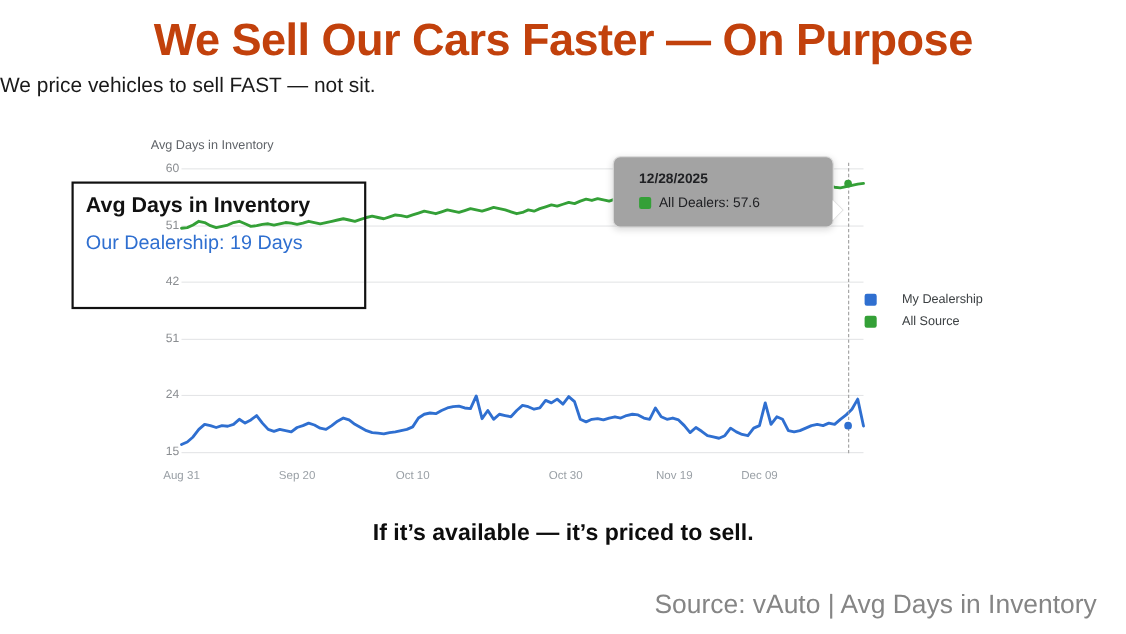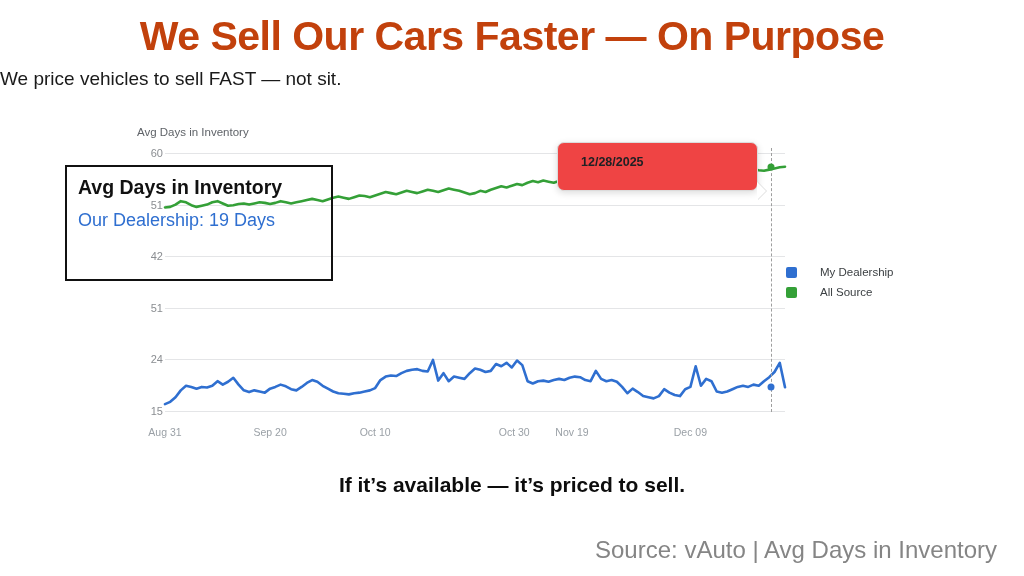--- a/index.html
+++ b/index.html
@@ -126,21 +126,21 @@
     margin-right: 7px;
     flex: 0 0 auto;
   }
 
   
   #tooltip {
     position: absolute;
     left: 557px;
     top: 32px;
     width: 199px;
-    background: #ef4444;
+    background: #a3a3a3;
     border: 1px solid #dcdcdc;
     border-radius: 7px;
     box-shadow: 0 2px 7px rgba(0,0,0,0.14);
     padding: 12px 0 14px 0;
   }
   #tooltip-date {
     font-size: 12.5px;
     font-weight: bold;
     color: #202124;
     padding: 0 0 7px 23px;
@@ -252,21 +252,21 @@
       <div class="ytick" style="top: 146.2px;">42</div>
       <div class="ytick" style="top: 197.8px;">51</div>
       <div class="ytick" style="top: 249.4px;">24</div>
       <div class="ytick" style="top: 301px;">15</div>
     </div>
   <div id="xtick-layer">
       <div class="xtick" style="left: 165px;">Aug 31</div>
       <div class="xtick" style="left: 270.085px;">Sep 20</div>
       <div class="xtick" style="left: 375.169px;">Oct 10</div>
       <div class="xtick" style="left: 480.254px; margin-left: 34px;">Oct 30</div>
-      <div class="xtick" style="left: 572px;">Nov 19</div>
+      <div class="xtick" style="left: 613px;">Nov 19</div>
       <div class="xtick" style="left: 690.424px;">Dec 09</div>
     </div>
 
   <svg id="series-svg" viewBox="0 0 1024 345" preserveAspectRatio="none">
       <polyline points="165.00,294.12 170.25,291.83 175.51,287.24 180.76,280.36 186.02,275.77 191.27,276.92 196.53,278.64 201.78,276.92 207.03,277.49 212.29,275.77 217.54,271.19 222.80,274.63 228.05,271.76 233.31,267.75 238.56,274.63 243.81,280.36 249.07,282.08 254.32,280.36 259.58,281.51 264.83,282.65 270.08,278.64 275.34,276.92 280.59,274.63 285.85,276.35 291.10,279.21 296.36,280.36 301.61,276.92 306.86,272.91 312.12,270.04 317.37,271.76 322.63,275.77 327.88,278.64 333.14,281.51 338.39,283.23 343.64,283.80 348.90,284.37 354.15,283.23 359.41,282.65 364.66,281.51 369.92,280.36 375.17,278.07 380.42,270.04 385.68,266.60 390.93,265.45 396.19,266.03 401.44,263.16 406.69,260.87 411.95,259.72 417.20,259.15 422.46,260.87 427.71,261.44 432.97,249.97 438.22,270.61 443.47,263.16 448.73,271.19 453.98,266.60 459.24,267.75 464.49,268.89 469.75,263.16 475.00,258.57 480.25,259.72 485.51,262.01 490.76,260.87 496.02,253.99 501.27,256.28 506.53,252.84 511.78,257.43 517.03,250.55 522.29,255.13 527.54,271.19 532.80,273.48 538.05,271.19 543.31,270.61 548.56,271.76 553.81,270.04 559.07,268.89 564.32,270.04 569.58,267.75 574.83,266.60 580.08,267.17 585.34,270.04 590.59,271.19 595.85,260.87 601.10,268.89 606.36,271.19 611.61,270.04 616.86,271.76 622.12,276.92 627.37,283.23 632.63,278.64 637.88,282.08 643.14,286.09 648.39,287.24 653.64,288.39 658.90,286.09 664.15,279.21 669.41,282.65 674.66,284.95 679.92,286.09 685.17,279.21 690.42,276.92 695.68,256.28 700.93,275.77 706.19,268.89 711.44,271.19 716.69,281.51 721.95,282.65 727.20,281.51 732.46,279.21 737.71,276.92 742.97,275.77 748.22,276.92 753.47,274.63 758.73,275.77 763.98,271.19 769.24,267.17 774.49,262.01 779.75,252.84 785.00,277.26" fill="none" stroke="#2f6fd0" stroke-width="2.6" stroke-linejoin="round" stroke-linecap="round"></polyline>
       <polyline points="165.00,97.47 170.25,96.89 175.51,94.60 180.76,91.16 186.02,92.31 191.27,95.17 196.53,96.89 201.78,95.75 207.03,94.60 212.29,92.31 217.54,91.16 222.80,93.45 228.05,95.75 233.31,95.17 238.56,94.03 243.81,93.45 249.07,94.60 254.32,93.45 259.58,92.31 264.83,92.88 270.08,94.03 275.34,92.88 280.59,91.16 285.85,92.31 291.10,93.45 296.36,92.31 301.61,91.16 306.86,90.01 312.12,88.87 317.37,90.01 322.63,91.16 327.88,89.44 333.14,87.72 338.39,86.57 343.64,87.72 348.90,88.87 354.15,87.15 359.41,85.43 364.66,86.00 369.92,87.15 375.17,85.43 380.42,83.71 385.68,81.99 390.93,83.13 396.19,84.28 401.44,82.56 406.69,80.84 411.95,81.99 417.20,83.13 422.46,81.41 427.71,79.69 432.97,80.84 438.22,81.99 443.47,80.27 448.73,78.55 453.98,79.69 459.24,80.84 464.49,82.56 469.75,84.28 475.00,83.13 480.25,80.84 485.51,81.99 490.76,79.69 496.02,77.97 501.27,76.25 506.53,77.40 511.78,75.68 517.03,73.96 522.29,75.11 527.54,72.81 532.80,71.09 538.05,72.24 543.31,70.52 548.56,71.67 553.81,72.81 559.07,71.09 564.32,69.37 569.58,70.52 574.83,68.80 580.08,67.08 585.34,68.23 590.59,66.51 595.85,64.79 601.10,65.93 606.36,67.08 611.61,65.36 616.86,63.64 622.12,64.79 627.37,65.93 632.63,64.21 637.88,62.49 643.14,63.64 648.39,64.79 653.64,63.07 658.90,61.35 664.15,62.49 669.41,63.64 674.66,64.79 679.92,63.07 685.17,61.35 690.42,60.20 695.68,61.35 700.93,62.49 706.19,60.77 711.44,59.63 716.69,60.77 721.95,61.92 727.20,60.20 732.46,59.05 737.71,60.20 742.97,61.35 748.22,60.20 753.47,59.05 758.73,60.20 763.98,60.77 769.24,59.63 774.49,58.48 779.75,57.33 785.00,56.76" fill="none" stroke="#34a037" stroke-width="2.6" stroke-linejoin="round" stroke-linecap="round"></polyline>
     </svg>
 
   <div id="nowline"></div>
   <div id="endpoint-layer">
@@ -280,20 +280,24 @@
       <span>My Dealership</span>
     </div>
     <div class="legend-row">
       <span class="legend-swatch" style="background: rgb(52, 160, 55);"></span>
       <span>All Source</span>
     </div>
   </div>
 
   <div id="tooltip">
     <div id="tooltip-date">12/28/2025</div>
+    <div class="tt-row">
+      <span class="tt-swatch" style="background: rgb(52, 160, 55);"></span>
+      <span>All Dealers: 57.6</span>
+    </div>
     <div id="tooltip-arrow"></div>
   </div>
 
 </div>
 
 <div id="callout">
   <div id="callout-title">Avg Days in Inventory</div>
   <div id="callout-line1">Our Dealership: 19 Days</div>
 </div>
 

